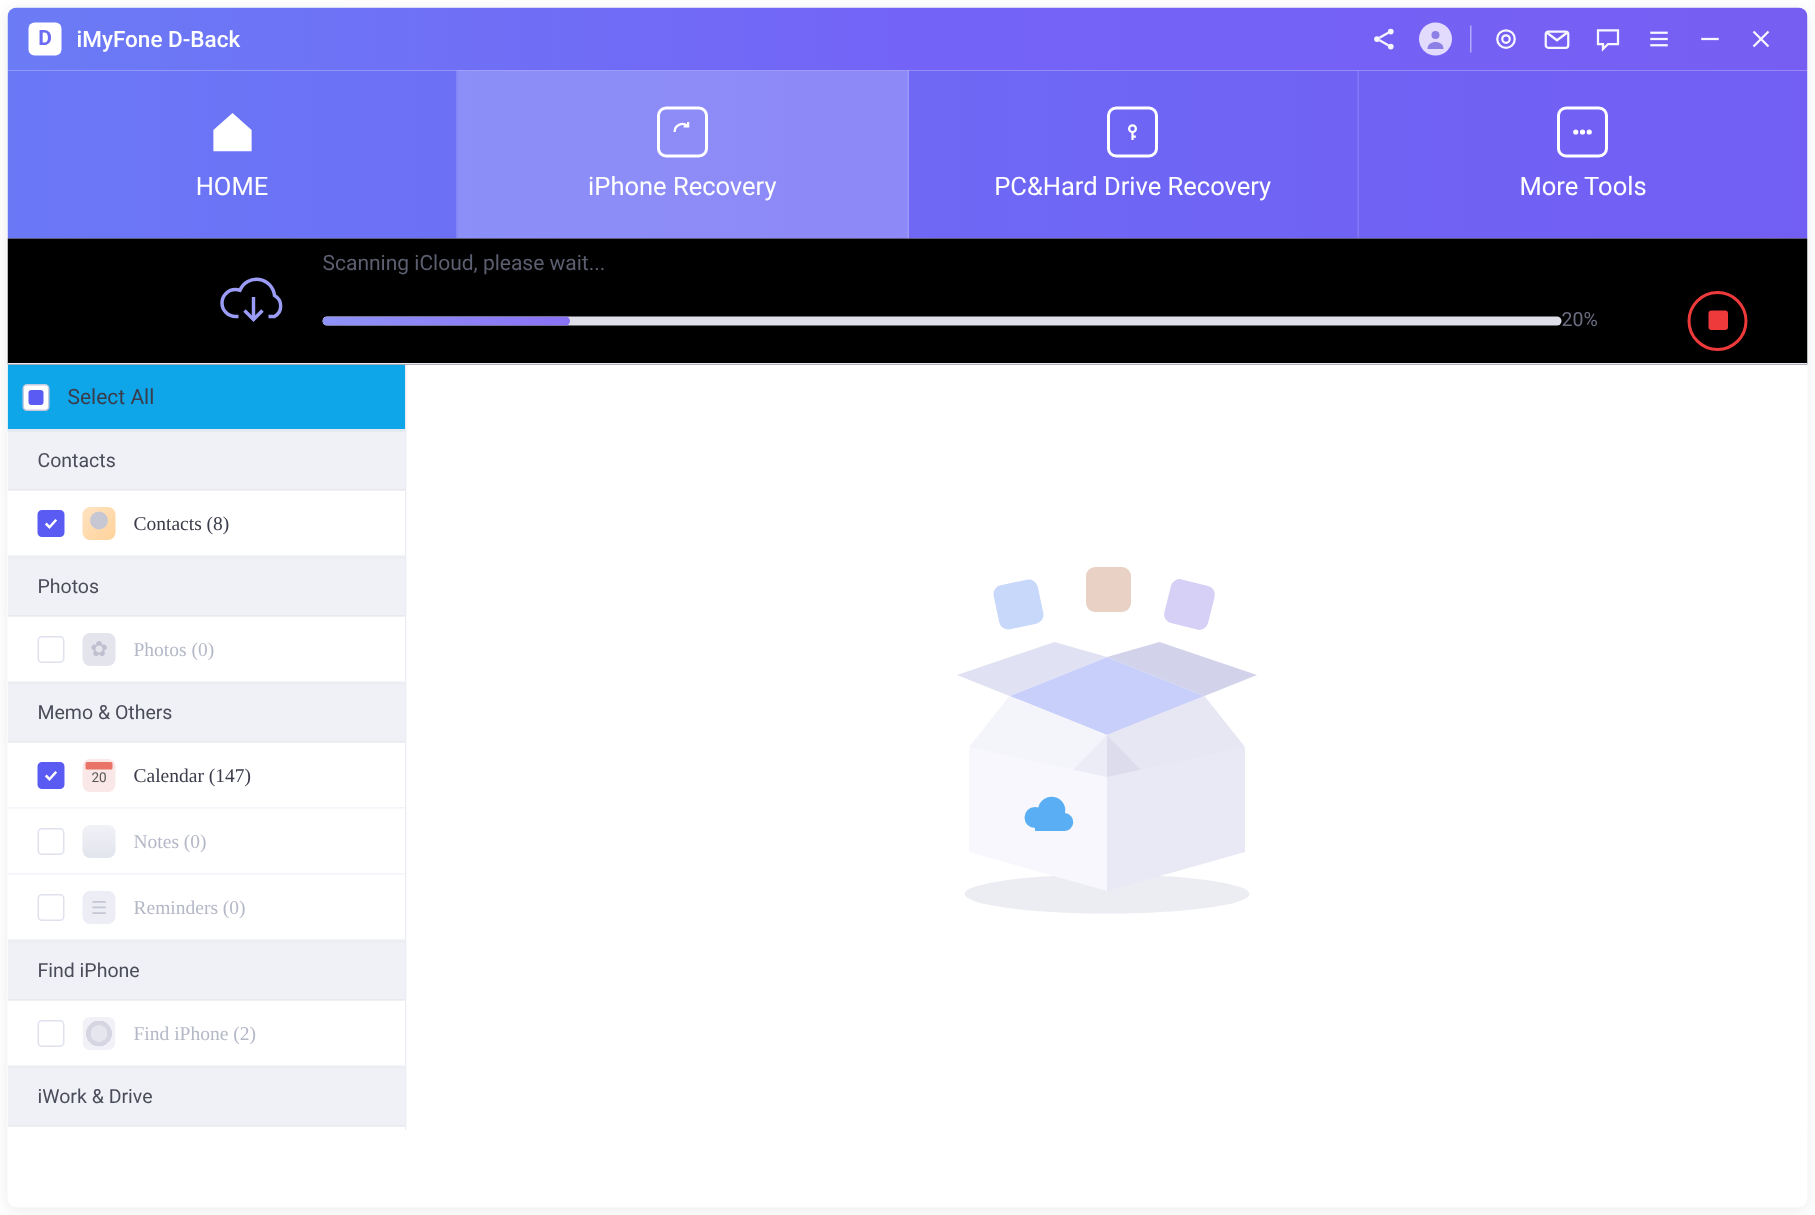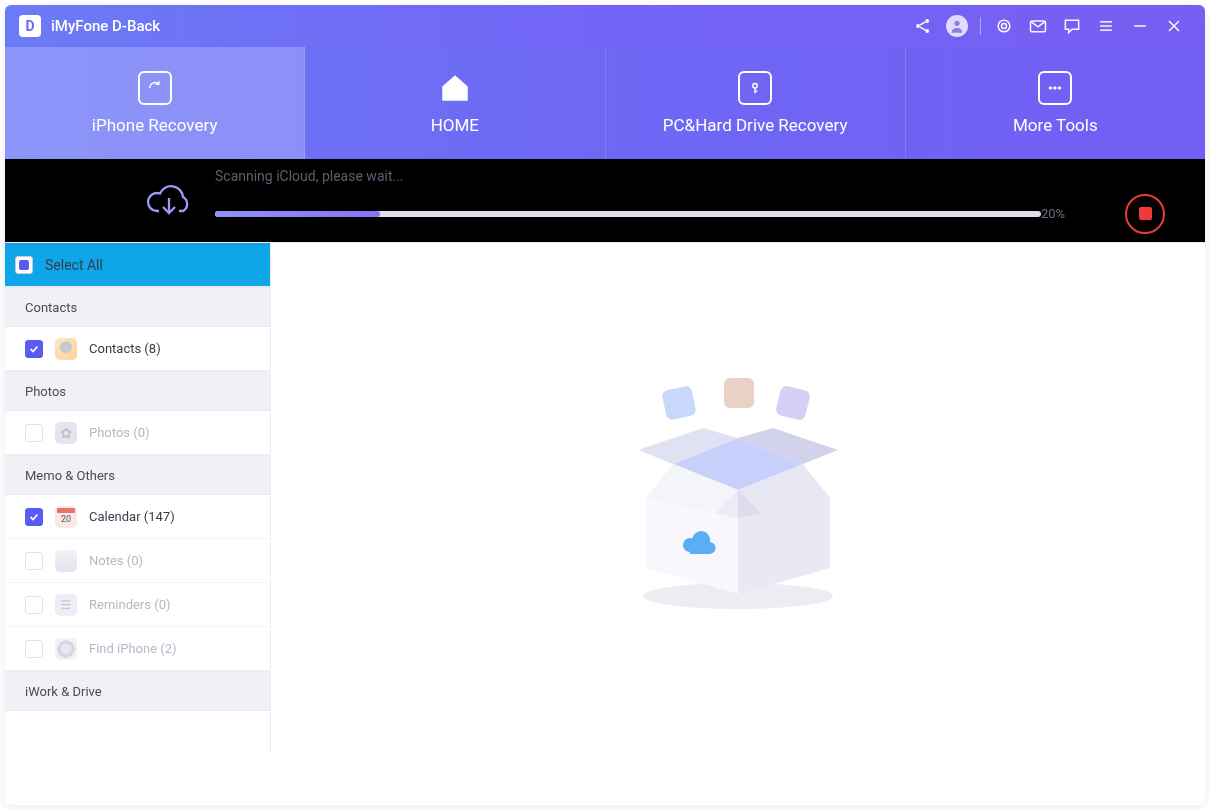--- a/index.html
+++ b/index.html
@@ -228,21 +228,21 @@
     padding:0 20px;
     gap:12px;
     cursor:pointer;
     border-bottom:1px solid #f3f4f9;
   }
   .item .app-icon {
     width:22px;height:22px;border-radius:5px;flex-shrink:0;
     display:flex;align-items:center;justify-content:center;
     font-size:11px;color:#fff;
   }
-  .item .label {font-size:13px;color:#3a3c4a;}
+  .item .label {font-size:13px;color:#3a3c4a;font-family:Liberation Serif, serif;}
   .item.disabled .label {color:#b4b8c6;}
   .item.disabled .chk{border-color:#dfe2ee;}
 
   .ic-contacts{background:linear-gradient(135deg,#ffe3c1,#ffd29a);position:relative;}
   .ic-contacts::after{content:'';position:absolute;width:12px;height:12px;border-radius:50%;background:#c7c7d4;top:3px;left:5px;}
   .ic-photos{background:#e4e5ec;}
   .ic-photos::after{content:'✿';color:#bfbfcf;font-size:14px;}
   .ic-calendar{background:#f9e8e7;display:flex;flex-direction:column;align-items:center;justify-content:center;}
   .ic-calendar::before{content:'';width:78%;height:5px;background:#e97366;border-radius:1px;position:relative;top:-1px;}
   .ic-calendar::after{content:'20';font-size:9px;color:#555;position:relative;top:0px;}
@@ -344,34 +344,34 @@
     </div>
     <div class="icon">
       <svg viewBox="0 0 24 24">
           <line x1="6" y1="6" x2="18" y2="18"></line>
           <line x1="18" y1="6" x2="6" y2="18"></line>
         </svg>
     </div>
   </div>
 
   <div class="nav">
+    <div class="tab">
+      <svg viewBox="0 0 24 24">
+          <path d="M3 11 12 3l9 8v10H3z" fill="#fff" stroke="none"></path>
+        </svg>
+      <div class="tab-label">HOME</div>
+    </div>
     <div class="tab active">
       <div class="icon-box">
           <svg viewBox="0 0 24 24" style="width:18px;height:18px;fill:none;stroke:#fff;stroke-width:2">
             <path d="M5 12a7 7 0 0 1 12-5"></path>
             <polyline points="17 3 17 7 13 7"></polyline>
           </svg>
         </div>
       <div class="tab-label">iPhone Recovery</div>
-    </div>
-    <div class="tab">
-      <svg viewBox="0 0 24 24">
-          <path d="M3 11 12 3l9 8v10H3z" fill="#fff" stroke="none"></path>
-        </svg>
-      <div class="tab-label">HOME</div>
     </div>
     <div class="tab">
       <div class="icon-box">
           <svg viewBox="0 0 24 24" style="width:18px;height:18px;fill:none;stroke:#fff;stroke-width:2">
             <circle cx="12" cy="9" r="3"></circle>
             <line x1="12" y1="12" x2="12" y2="19"></line>
             <line x1="12" y1="16" x2="15" y2="16"></line>
           </svg>
         </div>
       <div class="tab-label">PC&amp;Hard Drive Recovery</div>
@@ -446,20 +446,21 @@
           <div class="item disabled">
             <div class="chk"></div>
             <div class="app-icon ic-notes"></div>
             <div class="label">Notes (0)</div>
           </div>
           <div class="item disabled">
             <div class="chk"></div>
             <div class="app-icon ic-reminders"></div>
             <div class="label">Reminders (0)</div>
           </div>
+          <div class="group-head">Find iPhone</div>
           <div class="item disabled">
             <div class="chk"></div>
             <div class="app-icon ic-findiphone"></div>
             <div class="label">Find iPhone (2)</div>
           </div>
           <div class="group-head">iWork &amp; Drive</div>
         </div>
     </div>
 
     <div class="main">

